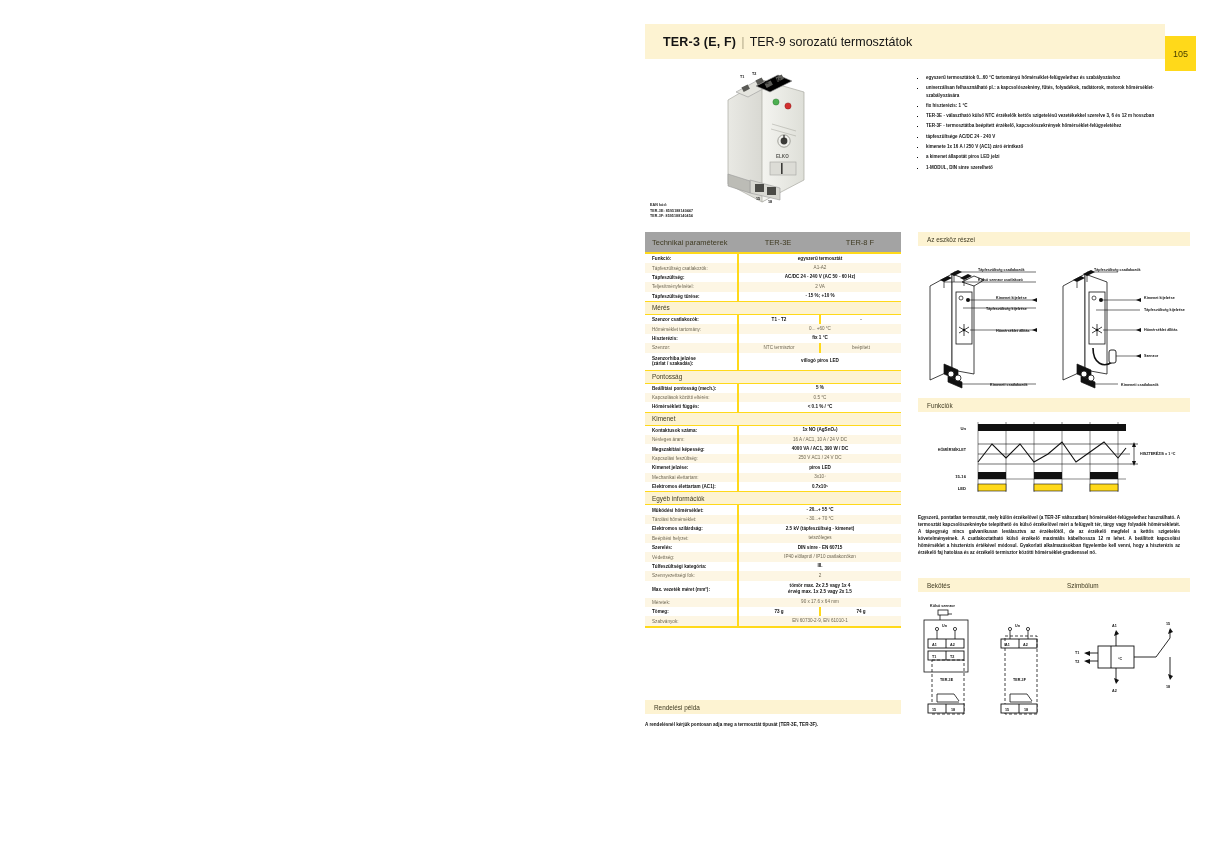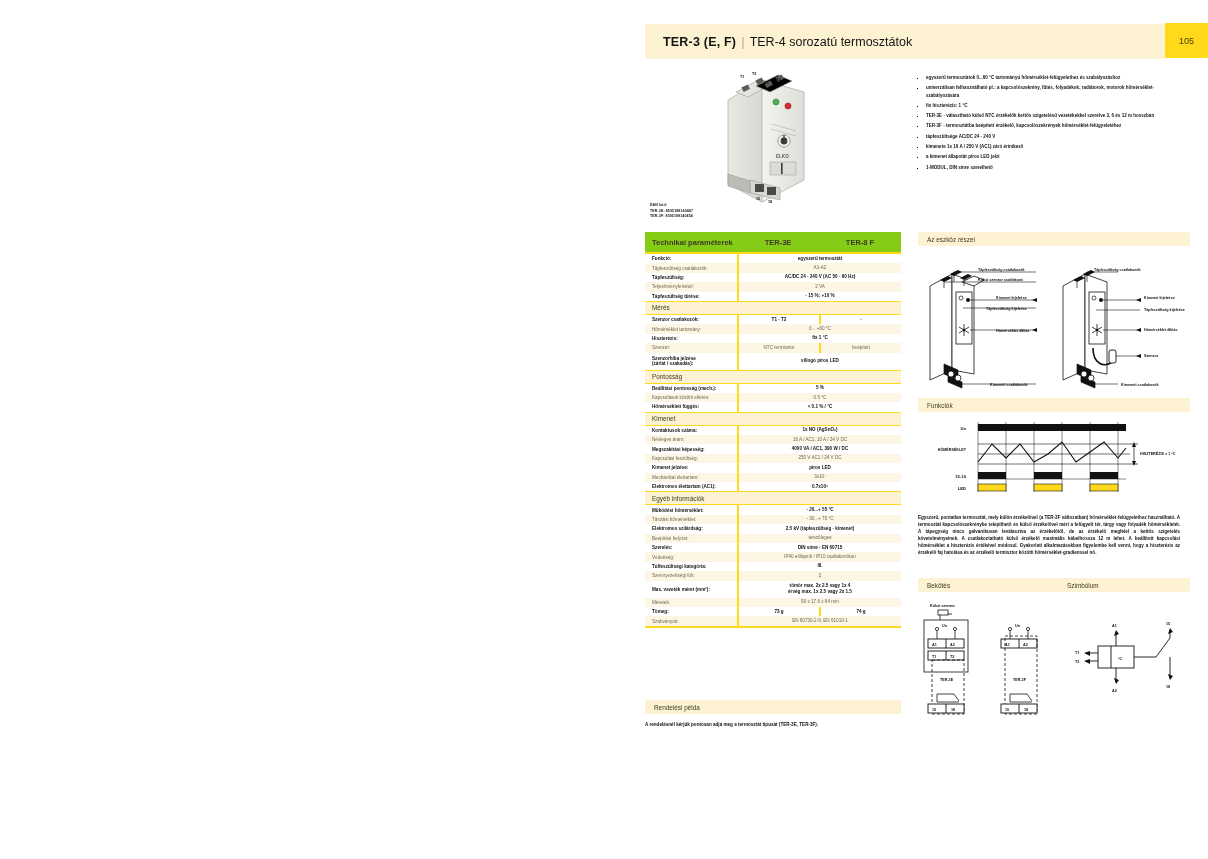--- a/index.html
+++ b/index.html
@@ -15,21 +15,21 @@
   
   .header-bar{
     position:absolute;left:645px;top:24px;width:520px;height:35px;
     background:#fdf3d2;display:flex;align-items:center;padding-left:18px;
     box-sizing:border-box;
   }
   .hdr-code{font-size:12.5px;font-weight:bold;letter-spacing:.2px;color:#141414;}
   .hdr-sep{color:#b7ae8e;margin:0 5px;font-size:13px;}
   .hdr-title{font-size:12.5px;color:#141414;}
   .page-num{
-    position:absolute;left:1165px;top:23px;width:43px;height:35px;
+    position:absolute;left:1165px;top:36px;width:31px;height:35px;
     background:#ffd91a;color:#4a4100;font-size:9px;
     display:flex;align-items:center;justify-content:center;
   }
 
   
   .photo{position:absolute;left:700px;top:62px;width:165px;height:145px;}
   .ean{position:absolute;left:650px;top:203px;font-size:3.6px;line-height:1.55;
        color:#1a1a1a;font-weight:bold;letter-spacing:.1px;}
 
   
@@ -37,23 +37,22 @@
   .features li{
     font-size:4.5px;line-height:1.62;font-weight:bold;color:#121212;
     margin-bottom:3.0px;letter-spacing:.02px;
   }
   .features ul{margin:0;padding-left:8px;list-style:square;}
 
   
   .table{position:absolute;left:645px;top:232px;width:256px;}
   .trow{display:flex;align-items:stretch;min-height:9.4px;}
   .tbl-head{
-    background:#84cc16;height:20px;align-items:center;
+    background:#a3a3a3;height:20px;align-items:center;
     border-bottom:2.5px solid #ffd91a;
-    font-weight:bold;
   }
   .tbl-head .c1{font-size:7.5px;color:#3f3a22;padding-left:7px;}
   .tbl-head .c2,.tbl-head .c3{font-size:7.5px;color:#3f3a22;text-align:center;}
   .c1{width:92px;flex:none;padding-left:7px;box-sizing:border-box;
       display:flex;align-items:center;}
   .c2{flex:1;display:flex;align-items:center;justify-content:center;
       border-left:2px solid #ffd91a;box-sizing:border-box;}
   .c3{flex:1;display:flex;align-items:center;justify-content:center;
       border-left:2px solid #ffd91a;box-sizing:border-box;}
   .cspan{flex:1;display:flex;align-items:center;justify-content:center;
@@ -105,21 +104,21 @@
         font-family:"Liberation Sans", sans-serif;}
 </style>
 </head>
 <body>
 
 <div class="page">
 
   <div class="header-bar">
     <span class="hdr-code">TER-3 (E, F)</span>
     <span class="hdr-sep">|</span>
-    <span class="hdr-title">TER-4 sorozatú termosztátok</span>
+    <span class="hdr-title">TER-9 sorozatú termosztátok</span>
   </div>
   <div class="page-num">105</div>
 
   <div class="photo">
     <svg width="165" height="145" viewBox="0 0 165 145">
       <defs>
         <linearGradient id="bodyg" x1="0" y1="0" x2="1" y2="0">
           <stop offset="0" stop-color="#e9e9e4"></stop>
             <stop offset="1" stop-color="#c9c9c2"></stop>
         </linearGradient>

